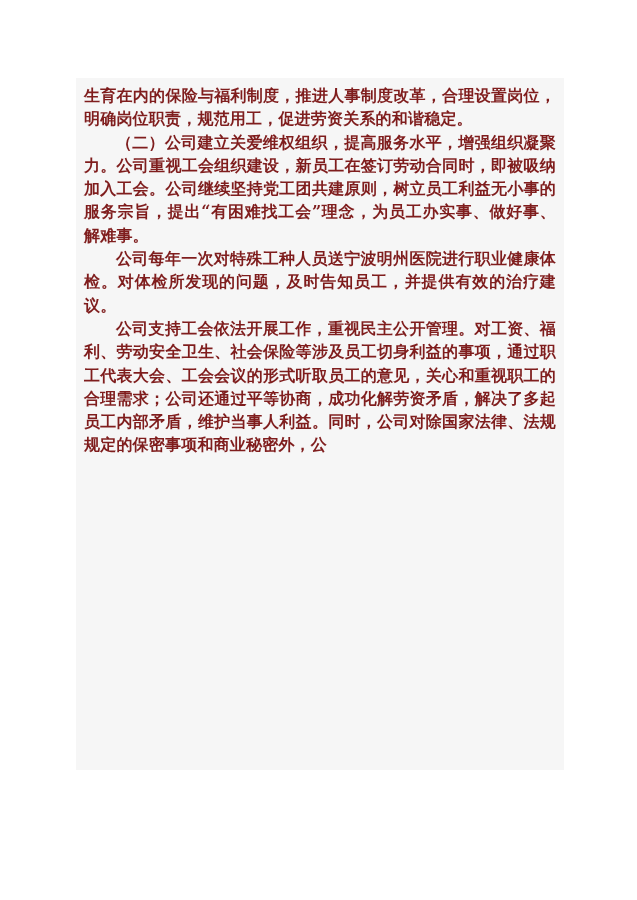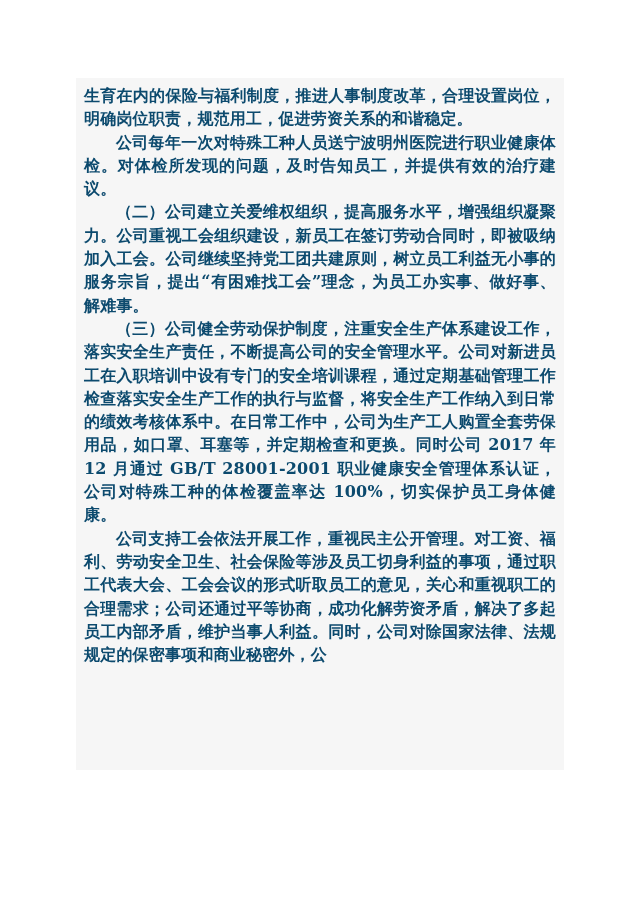--- a/index.html
+++ b/index.html
@@ -26,34 +26,33 @@
     position: absolute;
     left: 84px;
     top: 84px;
     width: 472px;
   }
   .text-body p {
     margin: 0;
     padding: 0;
     font-size: 16px;
     line-height: 23.3px;
-    color: #0c4a6e;
+    color: #7f1d1d;
     font-weight: 700;
     text-align: justify;
     letter-spacing: 0.2px;
     word-break: break-all;
   }
   .text-body p.indent {
     text-indent: 2em;
   }
 </style>
 </head>
 <body>
 
 <div class="scan-tint"></div>
 
 <div class="text-body">
   <p>生育在内的保险与福利制度，推进人事制度改革，合理设置岗位，明确岗位职责，规范用工，促进劳资关系的和谐稳定。</p>
+  <p class="indent">（二）公司建立关爱维权组织，提高服务水平，增强组织凝聚力。公司重视工会组织建设，新员工在签订劳动合同时，即被吸纳加入工会。公司继续坚持党工团共建原则，树立员工利益无小事的服务宗旨，提出“有困难找工会”理念，为员工办实事、做好事、解难事。</p>
   <p class="indent">公司每年一次对特殊工种人员送宁波明州医院进行职业健康体检。对体检所发现的问题，及时告知员工，并提供有效的治疗建议。</p>
-  <p class="indent">（二）公司建立关爱维权组织，提高服务水平，增强组织凝聚力。公司重视工会组织建设，新员工在签订劳动合同时，即被吸纳加入工会。公司继续坚持党工团共建原则，树立员工利益无小事的服务宗旨，提出“有困难找工会”理念，为员工办实事、做好事、解难事。</p>
-  <p class="indent">（三）公司健全劳动保护制度，注重安全生产体系建设工作，落实安全生产责任，不断提高公司的安全管理水平。公司对新进员工在入职培训中设有专门的安全培训课程，通过定期基础管理工作检查落实安全生产工作的执行与监督，将安全生产工作纳入到日常的绩效考核体系中。在日常工作中，公司为生产工人购置全套劳保用品，如口罩、耳塞等，并定期检查和更换。同时公司 2017 年 12 月通过 GB/T 28001-2001 职业健康安全管理体系认证，公司对特殊工种的体检覆盖率达 100%，切实保护员工身体健康。</p>
   <p class="indent">公司支持工会依法开展工作，重视民主公开管理。对工资、福利、劳动安全卫生、社会保险等涉及员工切身利益的事项，通过职工代表大会、工会会议的形式听取员工的意见，关心和重视职工的合理需求；公司还通过平等协商，成功化解劳资矛盾，解决了多起员工内部矛盾，维护当事人利益。同时，公司对除国家法律、法规规定的保密事项和商业秘密外，公</p>
 </div>
 
 </body></html>

